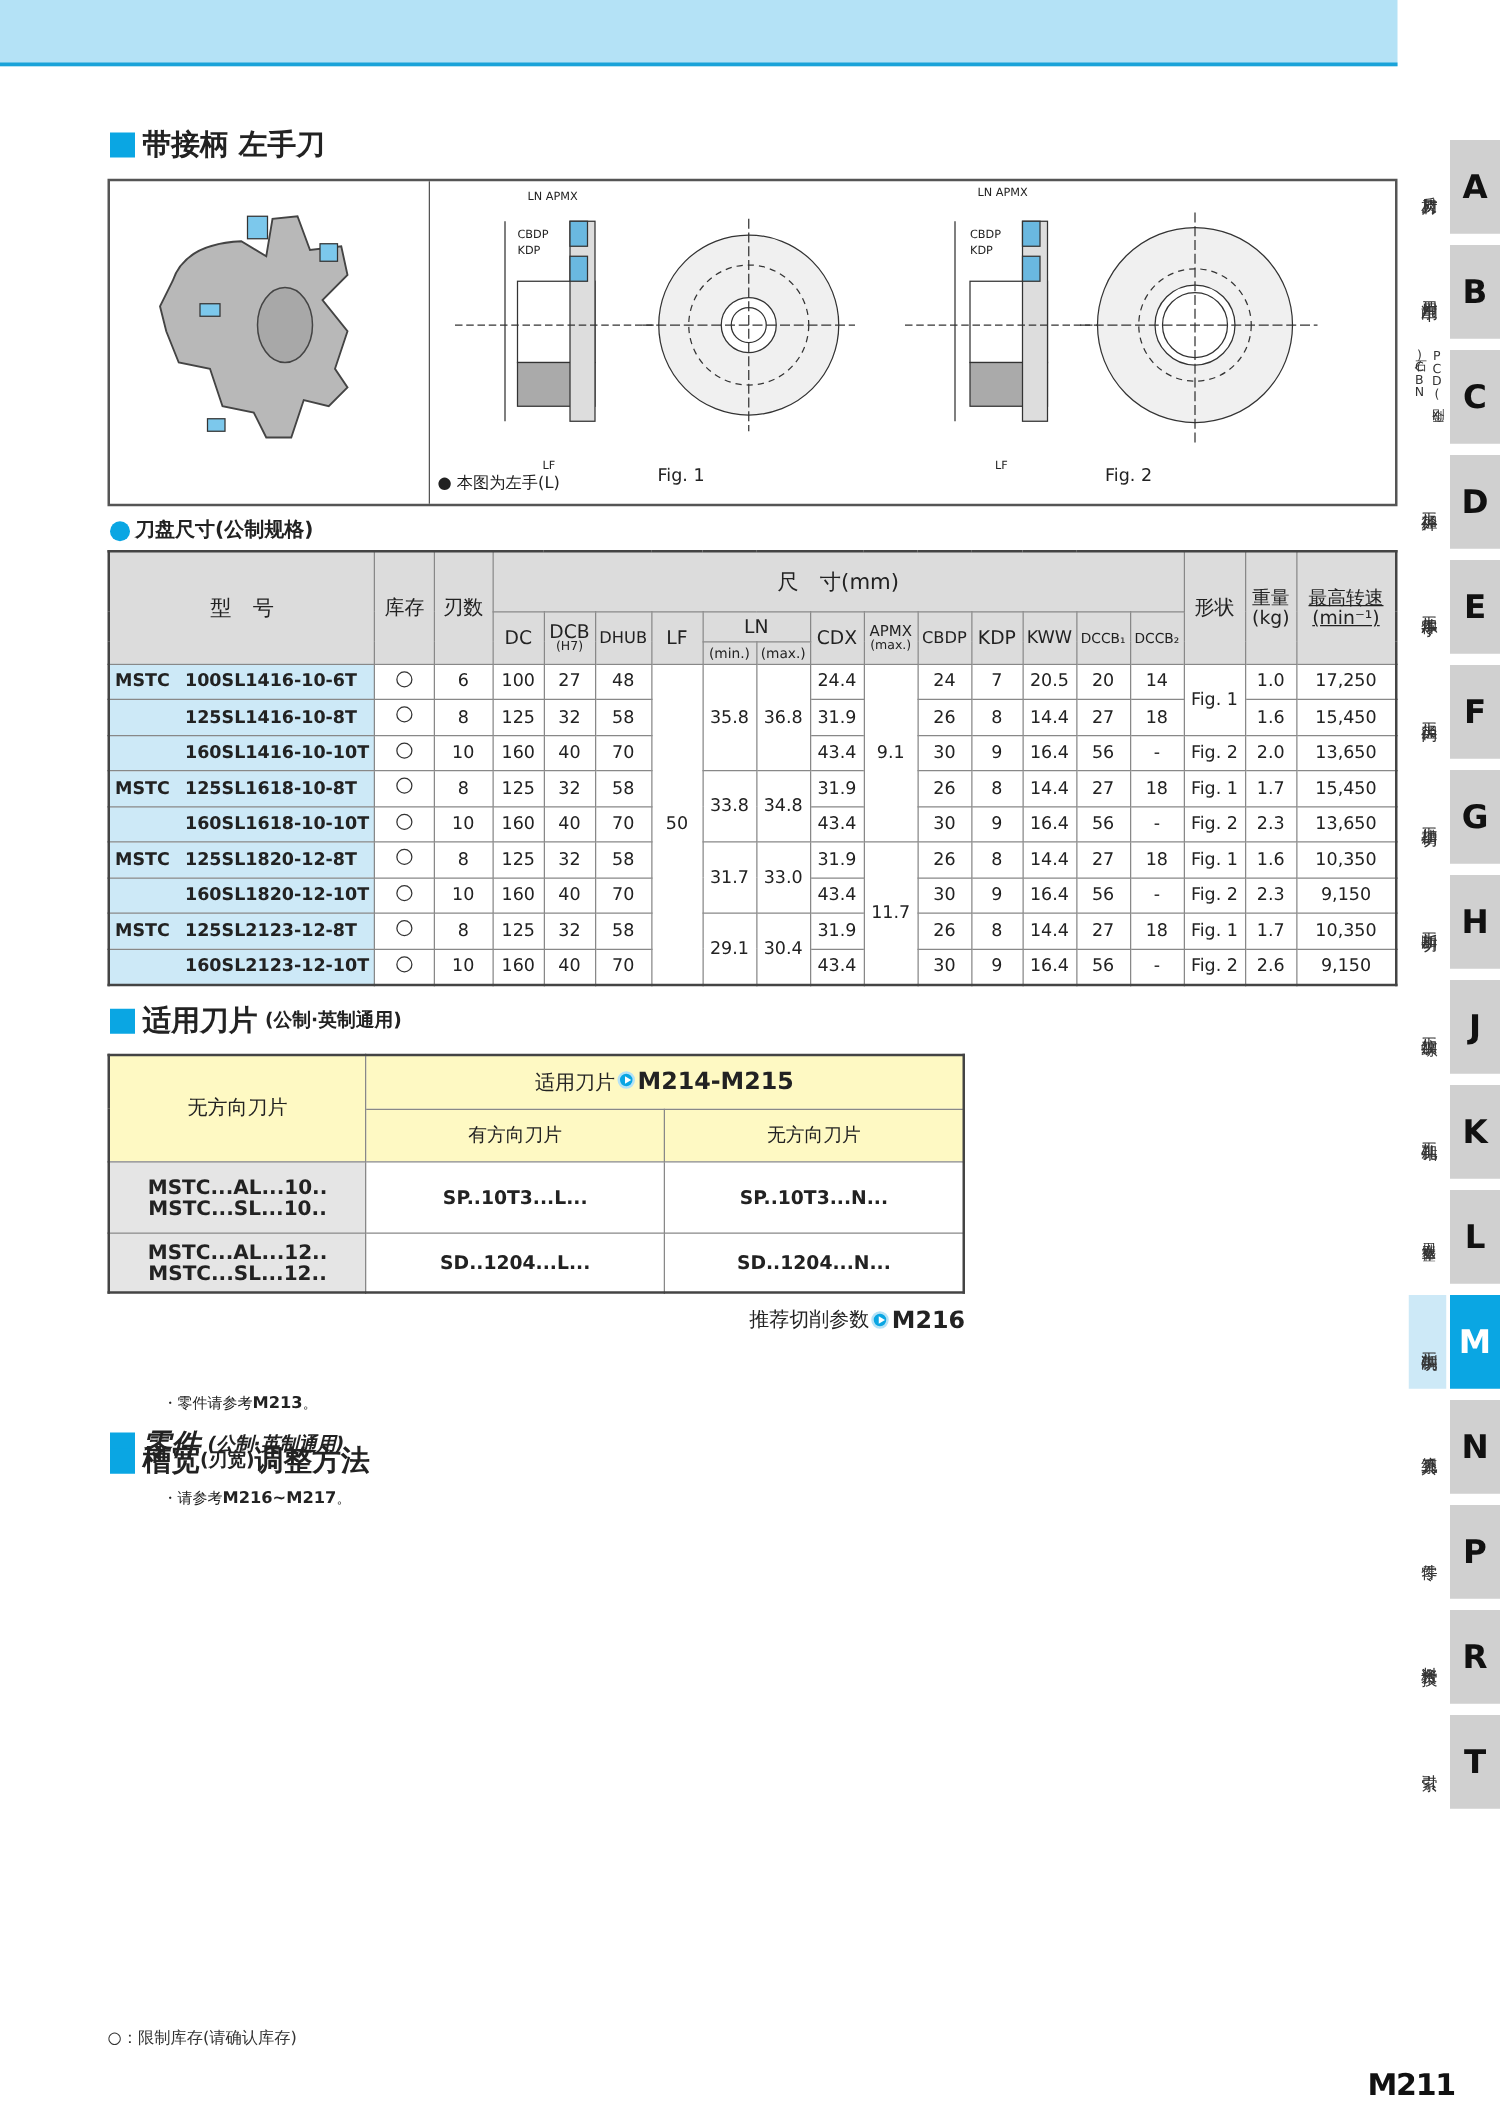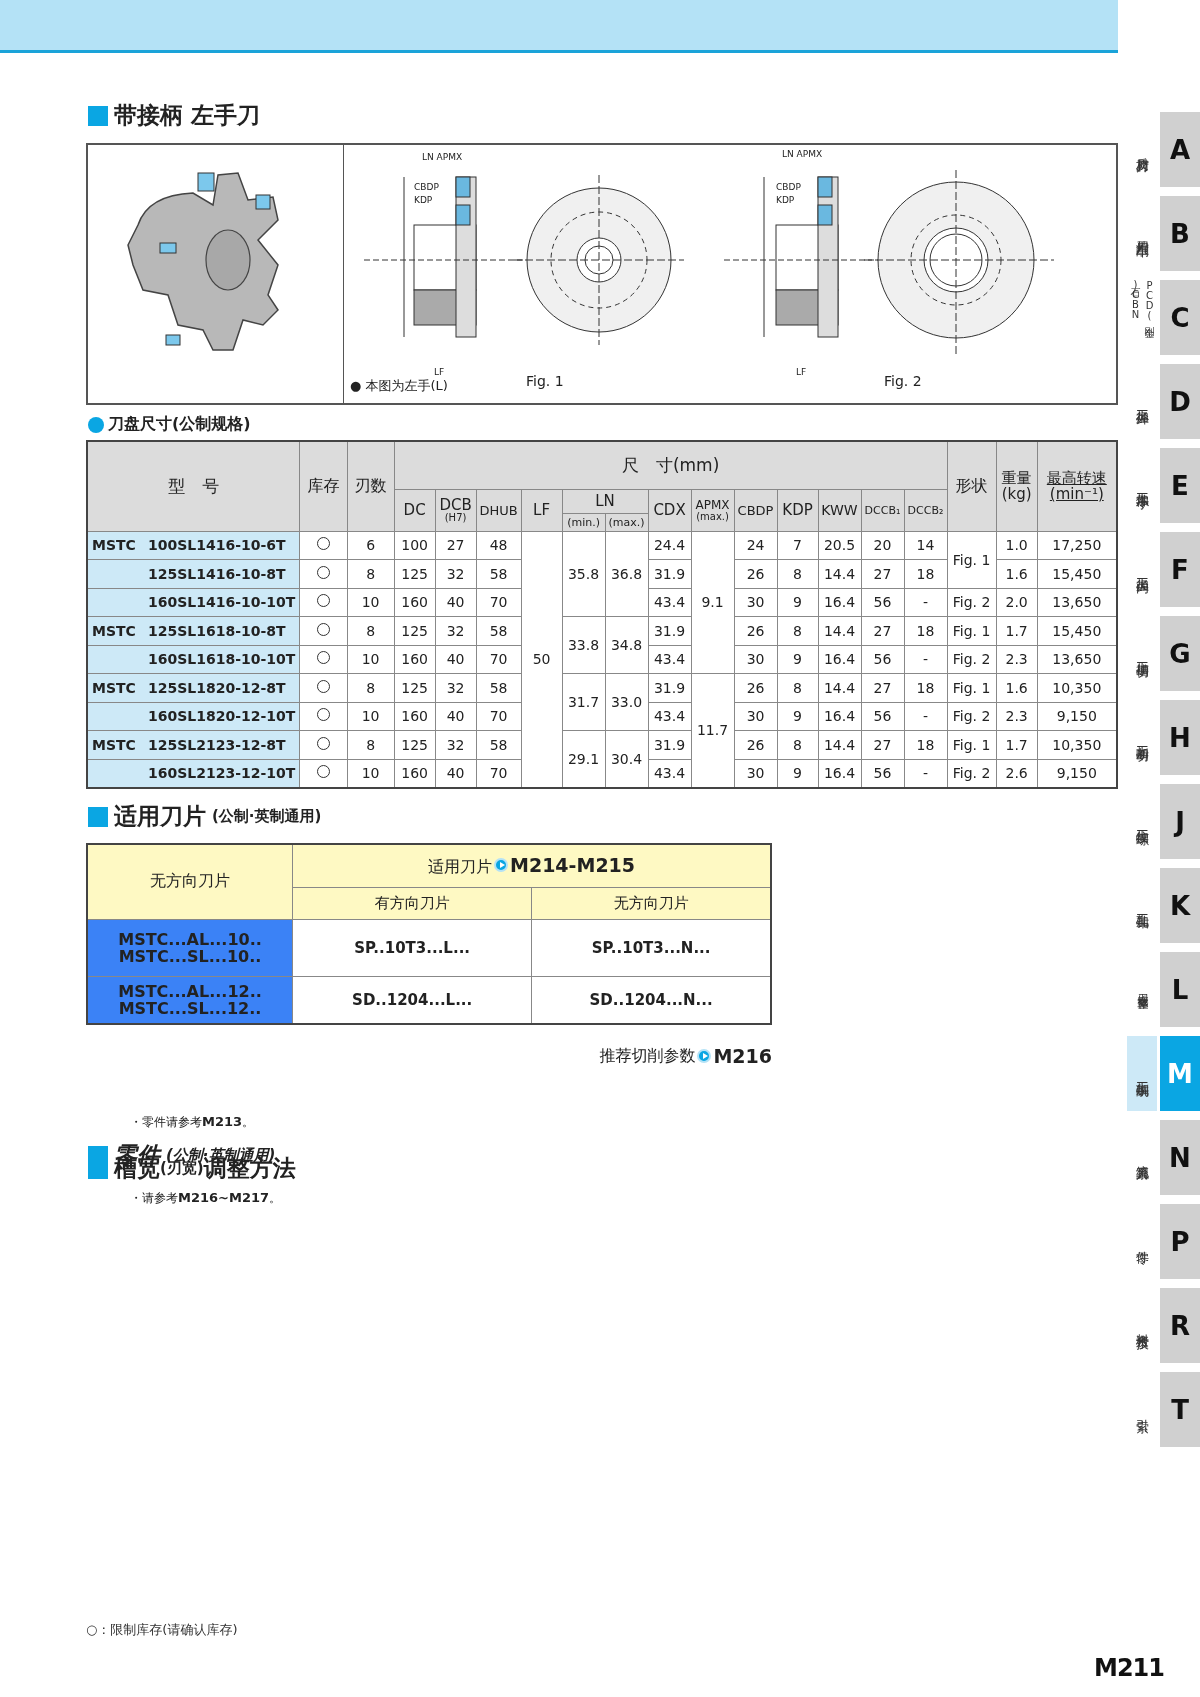--- a/index.html
+++ b/index.html
@@ -24,21 +24,21 @@
   .spec thead tr.r3 th { height: 18px; font-size: 11px; }
   .spec td { height: 28.5px; }
   .spec td.model { background: #cde9f7; text-align: left; font-weight: bold; font-size: 14px; }
   .spec td.model .pre { display: inline-block; width: 60px; padding-left: 4px; }
   .spec td.model.cont { border-top: none; }
   .spec .unit { font-size: 10px; display: block; line-height: 11px; }
   .circle { display: inline-block; width: 13px; height: 13px; border: 1.3px solid #333; border-radius: 50%; }
   .ins { position: absolute; left: 86px; top: 843px; width: 686px; border: 2px solid #444; font-size: 15px; }
   .ins th, .ins td { border: 1px solid #888; text-align: center; }
   .ins th { background: #fef9c3; font-weight: normal; }
-  .ins td.m { background: #3b82f6; font-weight: bold; font-size: 16px; line-height: 17px; }
+  .ins td.m { background: #e5e5e5; font-weight: bold; font-size: 16px; line-height: 17px; }
   .ins td.v { font-weight: bold; font-size: 15px; }
   .ref { position: absolute; right: 428px; top: 1045px; font-size: 16px; display: flex; align-items: center; }
   .ref b { font-size: 19px; }
   .arrowc { display: inline-block; width: 14px; height: 14px; border-radius: 50%; background: #0aa6e3; border: 2px solid #b4e2f6; margin: 0 2px; position: relative; }
   .arrowc::after { content: ""; position: absolute; left: 4px; top: 2px; border-left: 5px solid #fff; border-top: 3px solid transparent; border-bottom: 3px solid transparent; }
   .bullet { position: absolute; left: 90px; font-size: 12px; margin-left: 40px; }
   .bullet b { font-size: 13px; }
   .footnote { position: absolute; left: 86px; top: 1621px; font-size: 13px; color: #333; }
   .pagenum { position: absolute; right: 36px; top: 1654px; font-size: 24px; font-weight: bold; color: #111; letter-spacing: -1px; }
   .sidenav { position: absolute; left: 1127px; top: 112px; width: 73px; }
@@ -364,21 +364,21 @@
       <col style="width:240px">
       <col style="width:240px">
     </colgroup>
   <tbody>
       <tr style="height:43px">
     <th rowspan="2" style="font-size:16px;">无方向刀片</th>
     <th colspan="2" style="font-size:16px;">
       <span>适用刀片</span><span class="arrowc"></span><b style="font-size:19px;">M214-M215</b>
     </th>
   </tr>
-  <tr style="height:32px">
+  <tr style="height:42px">
     <th>有方向刀片</th>
     <th>无方向刀片</th>
   </tr>
   <tr style="height:57px">
     <td class="m"><span>MSTC...AL...10..</span><br><span>MSTC...SL...10..</span></td>
     <td class="v">SP..10T3...L...</td>
     <td class="v">SP..10T3...N...</td>
   </tr>
   <tr style="height:48px">
     <td class="m"><span>MSTC...AL...12..</span><br><span>MSTC...SL...12..</span></td>

